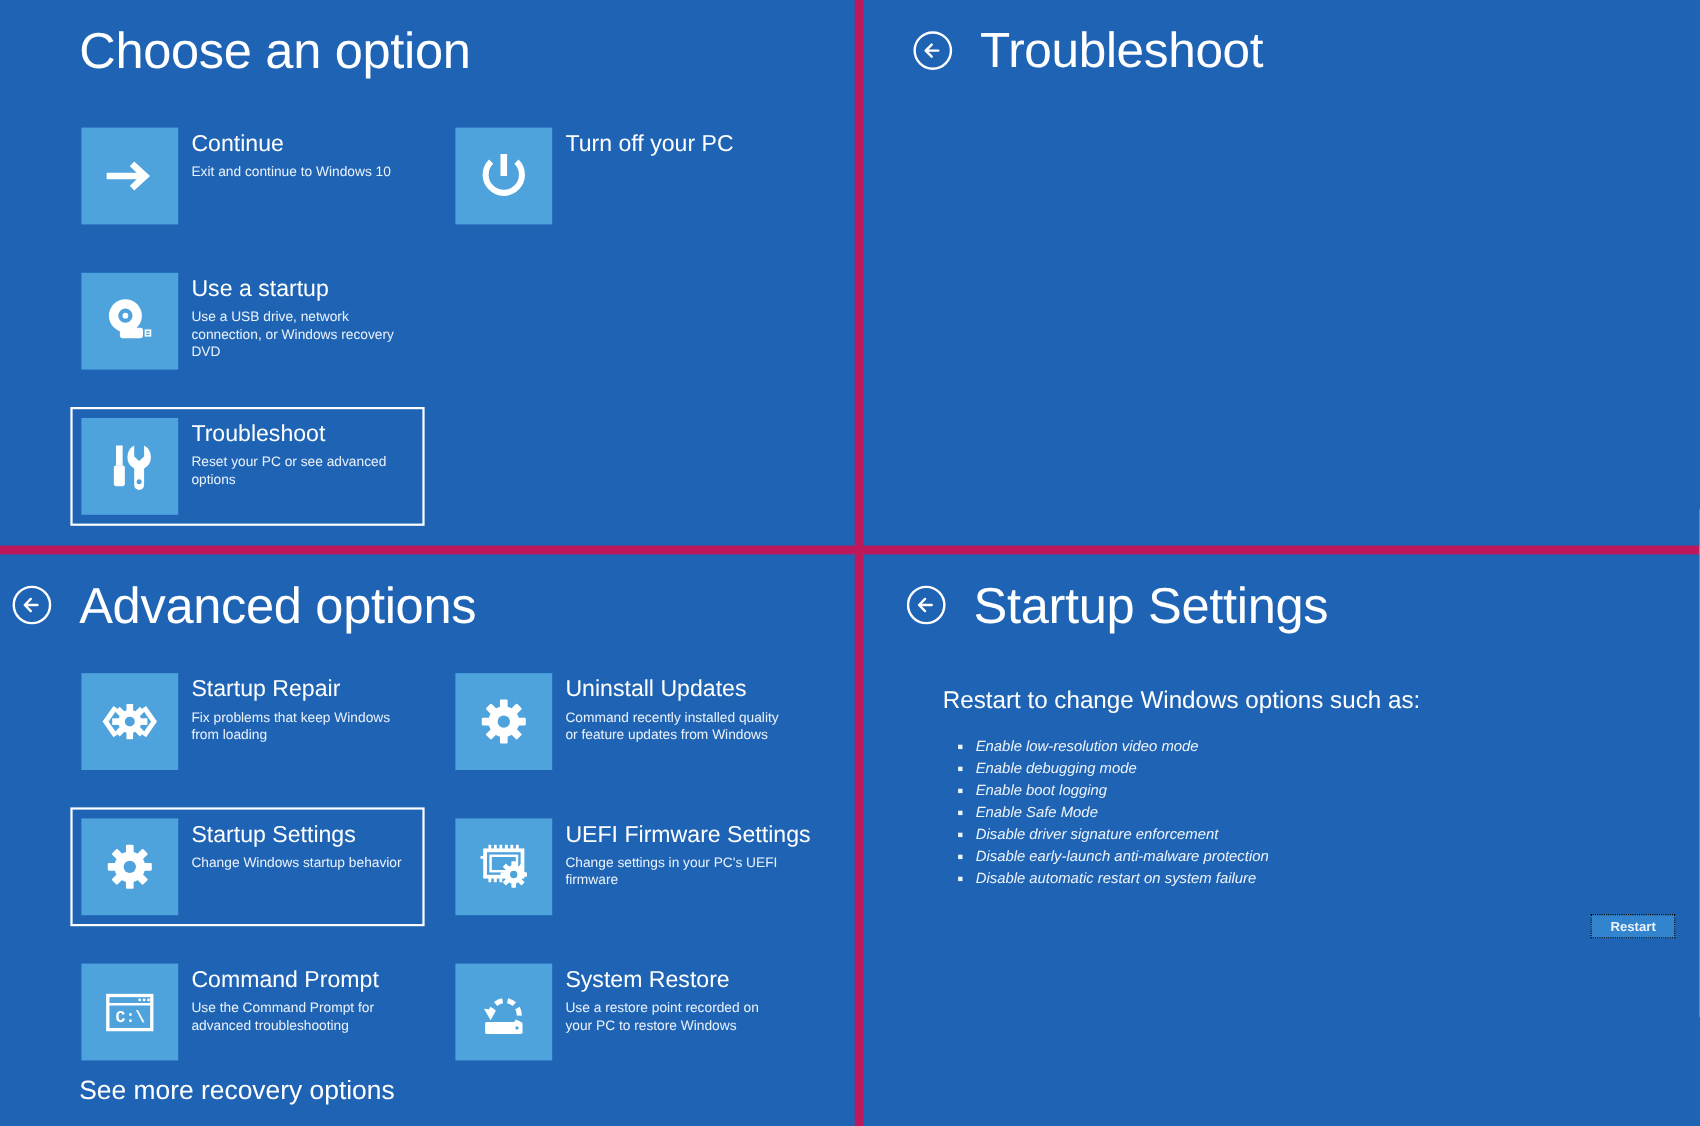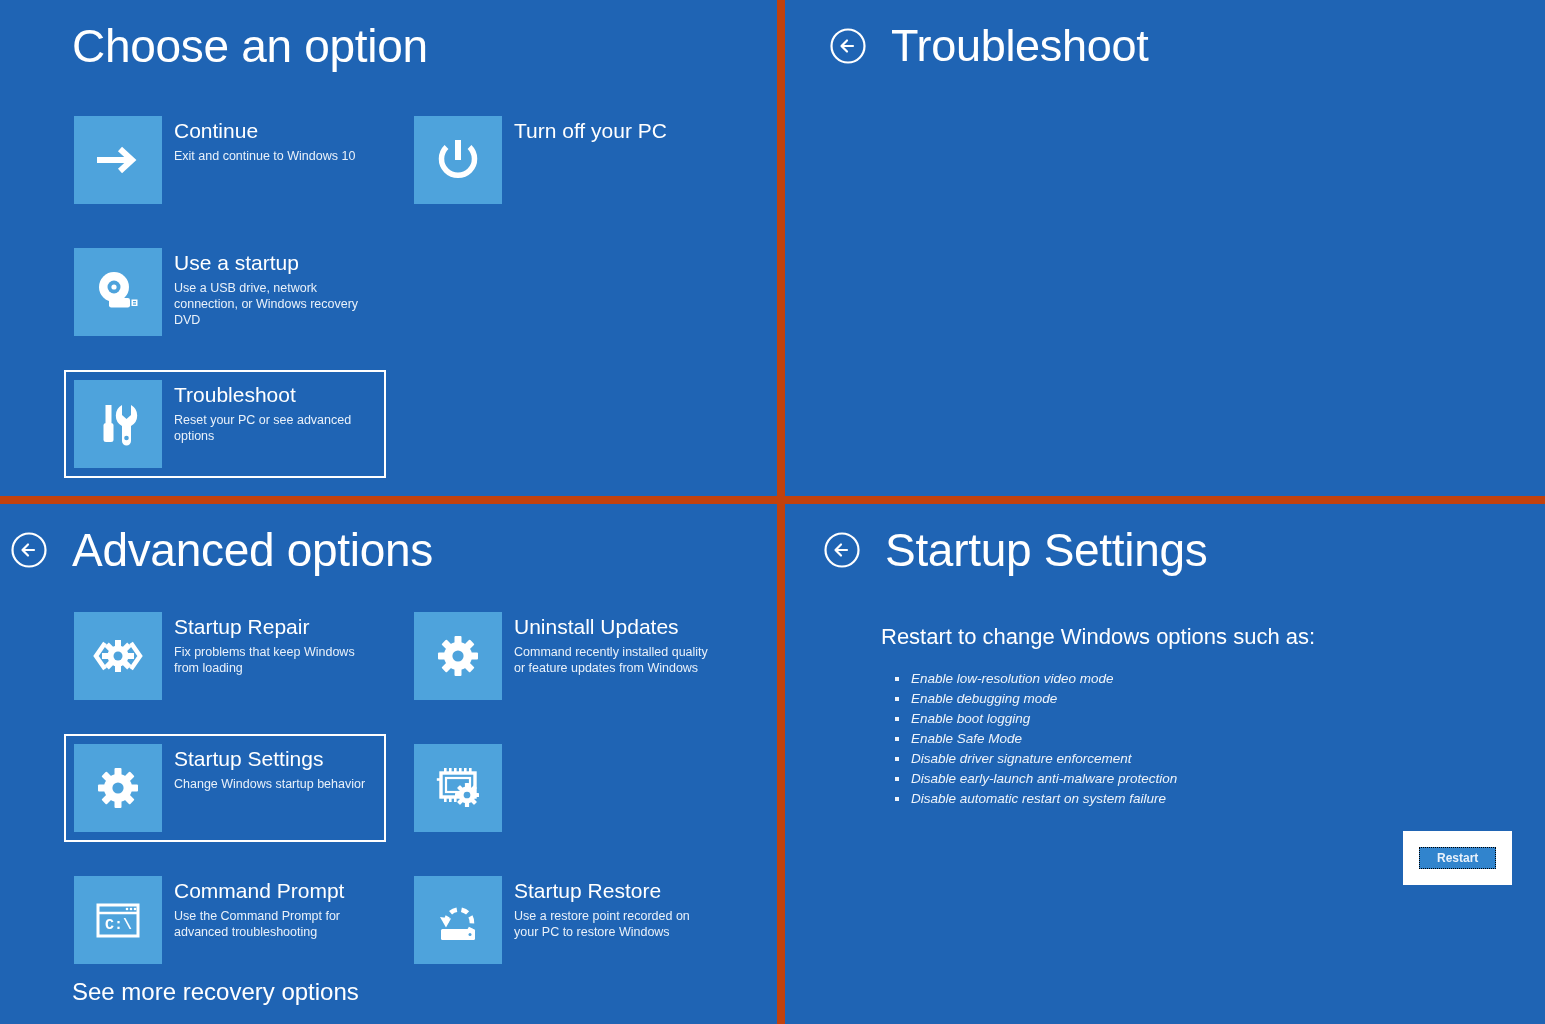--- a/index.html
+++ b/index.html
@@ -11,21 +11,21 @@
     font-family: "Liberation Sans", sans-serif;
     overflow: hidden;
   }
 
   #root {
     width: 1545px;
     height: 1024px;
     display: grid;
     grid-template-columns: 781px 764px;
     grid-template-rows: 500px 524px;
-    background: #c2410c;
+    background: #be185d;
   }
 
   .panel {
     background: #1f64b4;
     position: relative;
     overflow: hidden;
   }
 
   
   .panel.q1 { margin: 0 4px 4px 0; }
@@ -132,21 +132,21 @@
     position: absolute;
     left: 72px;
     bottom: 18px;
     font-size: 24px;
     font-weight: 300;
     color: #ffffff;
     cursor: pointer;
   }
 
   
-  .ss-body { padding: 50px 0 0 96px; }
+  .ss-body { padding: 50px 0 0 72px; }
   .ss-lead {
     font-size: 22px;
     font-weight: 300;
     color: #ffffff;
     line-height: 1.2;
   }
   .ss-list {
     list-style: none;
     margin-top: 18px;
     padding-left: 12px;
@@ -168,22 +168,23 @@
     background: #eef4fb;
   }
 
   .restart-wrap {
     position: absolute;
     left: 1403px;
     top: 831px;
   }
   .restart-outer {
     background: #ffffff;
-    padding: 16px;
+    padding: 0;
     display: inline-block;
+    margin-left: 43px;
   }
   .restart-btn {
     background: #3184cd;
     border: 1px dotted #000000;
     color: #eaf2fb;
     font-family: "Liberation Sans", sans-serif;
     font-size: 12px;
     font-weight: 700;
     padding: 3px 17px;
     line-height: 14px;
@@ -408,20 +409,24 @@
                   <g transform="rotate(45)">
                       <rect x="-3.5" y="-20" width="7" height="40" rx="1"></rect>
                       <rect x="-20" y="-3.5" width="40" height="7" rx="1"></rect>
                     </g>
                   <circle cx="0" cy="0" r="14"></circle>
                 </g>
                 <circle cx="0" cy="0" r="5.6" fill="#4ea3dc"></circle>
               </g>
             </svg>
           </div>
+          <div class="option-text">
+            <div class="option-title">UEFI Firmware Settings</div>
+            <div class="option-desc">Change settings in your PC's UEFI firmware</div>
+          </div>
         </div>
       </div>
 
       <div class="opt-cell">
         <div class="option">
           <div class="option-icon">
             <svg width="58" height="58" viewBox="0 0 58 58">
               <rect x="9" y="14" width="40" height="31" fill="none" stroke="#ffffff" stroke-width="3"></rect>
               <line x1="9" y1="22" x2="49" y2="22" stroke="#ffffff" stroke-width="2.4"></line>
               <circle cx="38" cy="18" r="1.3" fill="#ffffff"></circle>
@@ -441,21 +446,21 @@
         <div class="option">
           <div class="option-icon">
             <svg width="58" height="58" viewBox="0 0 58 58">
               <path d="M17 32 a13 13 0 1 1 4 9" fill="none" stroke="#ffffff" stroke-width="4.6" stroke-dasharray="7 4.5"></path>
               <path d="M11 26 l11 1.5 l-5 9 z" fill="#ffffff"></path>
               <rect x="12" y="38" width="34" height="11" rx="1.5" fill="#ffffff"></rect>
               <circle cx="41" cy="43.5" r="1.5" fill="#4ea3dc"></circle>
             </svg>
           </div>
           <div class="option-text">
-            <div class="option-title">Startup Restore</div>
+            <div class="option-title">System Restore</div>
             <div class="option-desc">Use a restore point recorded on your PC to restore Windows</div>
           </div>
         </div>
       </div>
 
     </div>
 
     <div class="footer-link">See more recovery options</div>
   </div>
 

